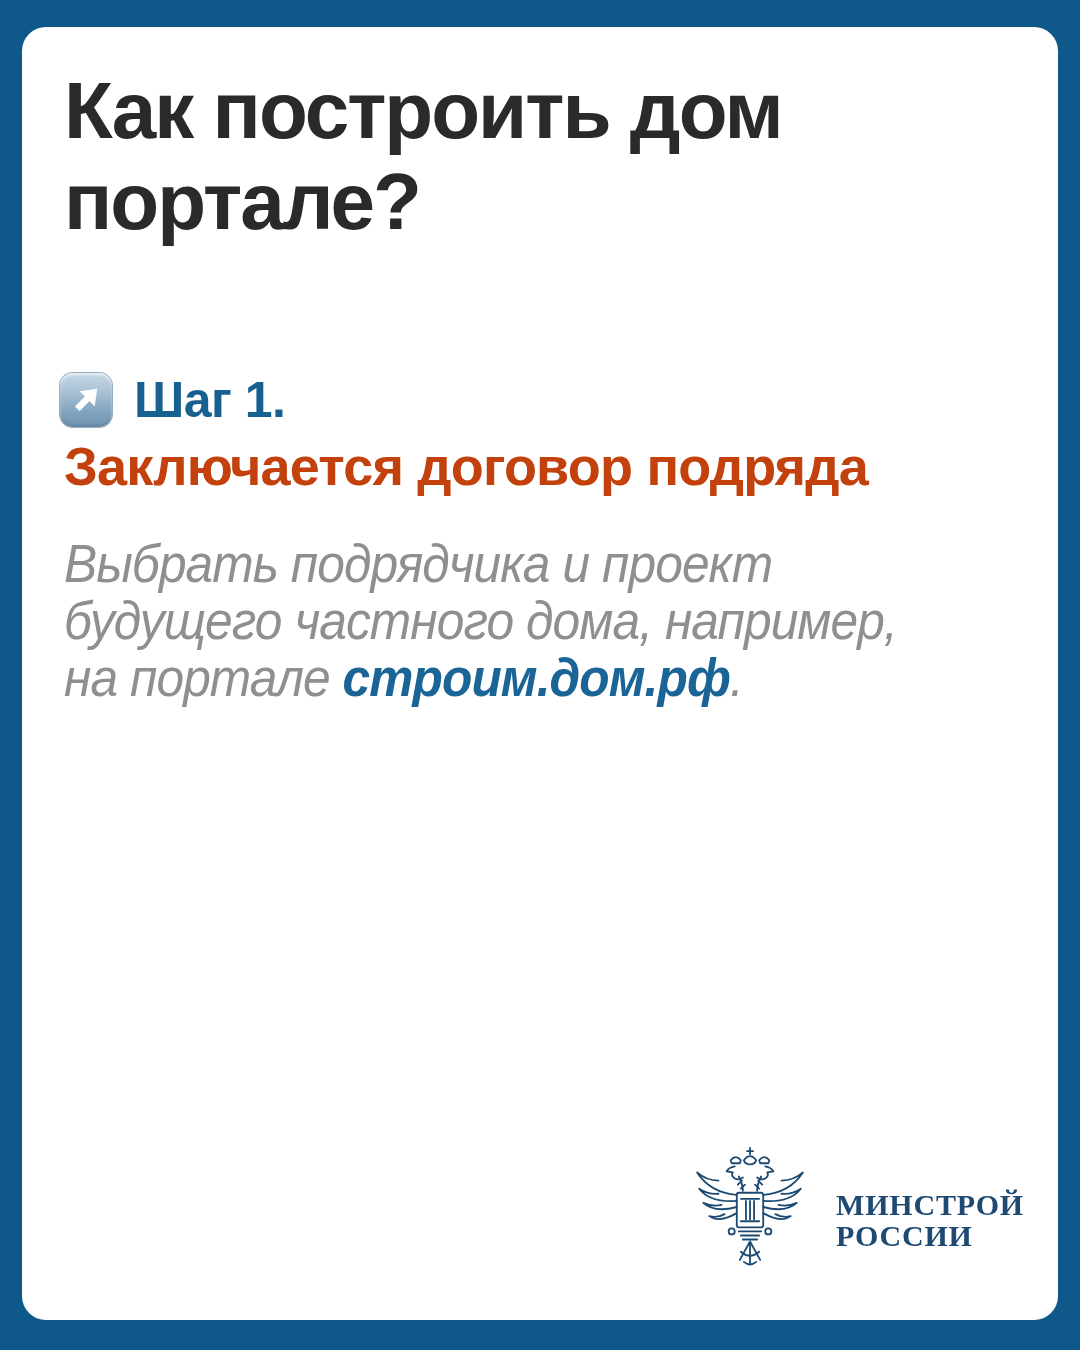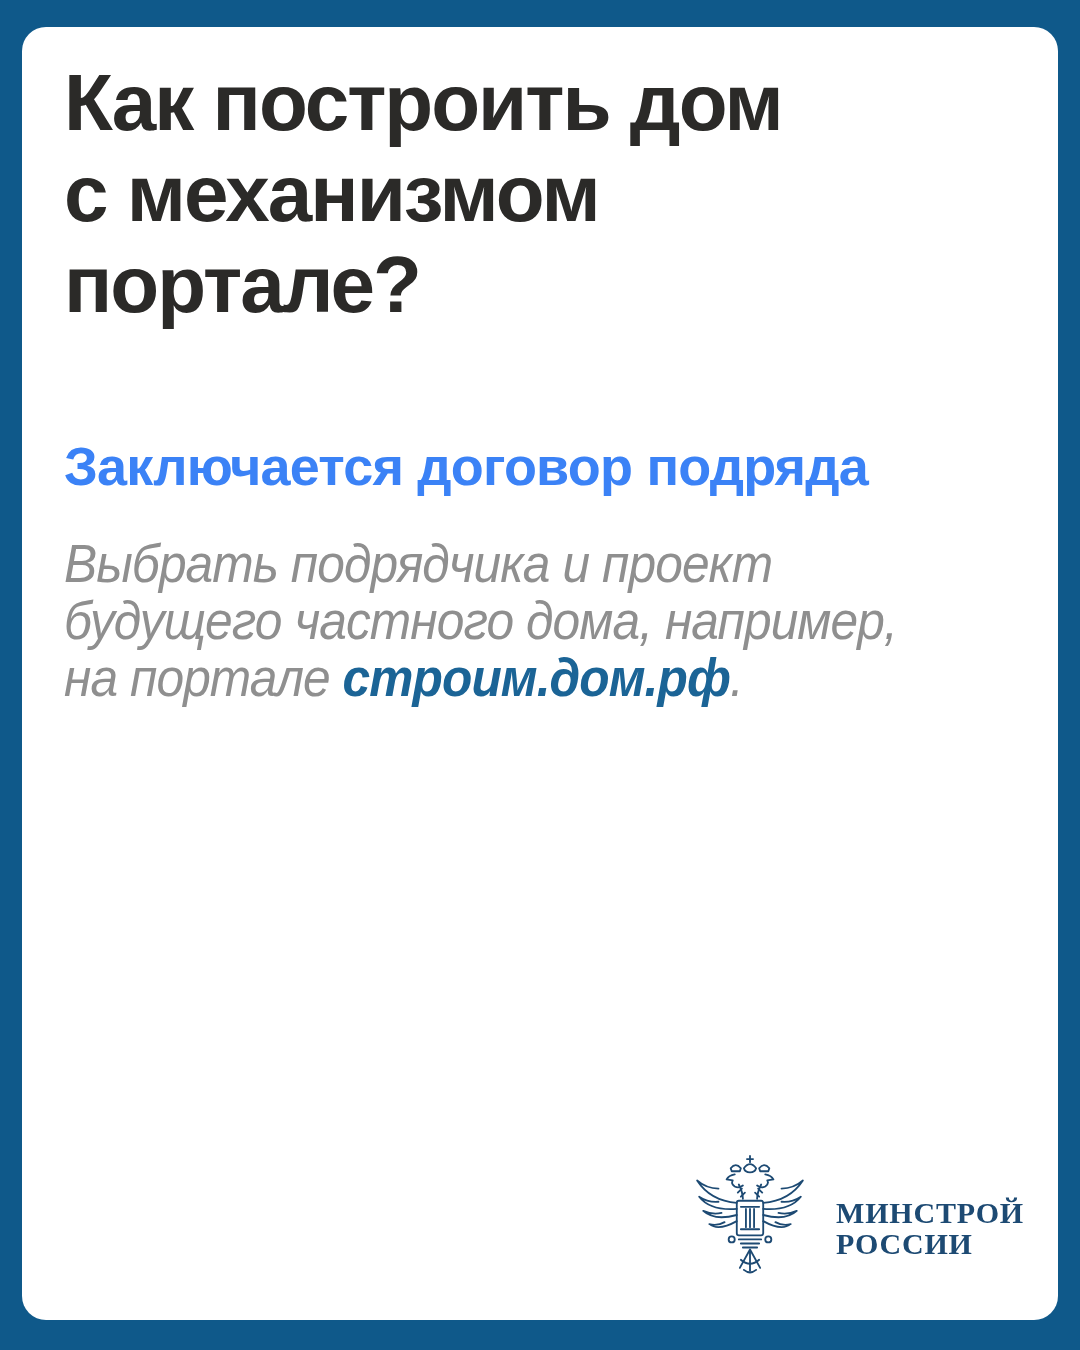--- a/index.html
+++ b/index.html
@@ -5,75 +5,85 @@
   html,body{margin:0;padding:0;background:#0F598A;}
   .poster{
     position:relative;width:1080px;height:1350px;background:#0F598A;
     font-family:"Liberation Sans",sans-serif;overflow:hidden;
   }
   .card{
     position:absolute;left:22px;top:27px;right:22px;bottom:30px;
     background:#FFFFFF;border-radius:24px;
   }
   .title{
-    position:absolute;left:42px;top:30px;
+    position:absolute;left:42px;top:38px;
     font-size:80px;line-height:91px;font-weight:bold;
     color:#2B2A28;letter-spacing:-2px;
   }
   .step-row{
     position:absolute;left:38px;top:346px;
     display:flex;align-items:center;gap:22px;height:54px;
   }
   .emoji-btn{
     width:52px;height:54px;border-radius:13px;position:relative;flex:0 0 auto;
     background:linear-gradient(180deg,#c6d8e6 0%,#a9c2d6 35%,#82a4bf 72%,#7195b2 100%);
     box-shadow:inset 0 2px 3px rgba(255,255,255,.65), inset 0 -2px 3px rgba(40,70,100,.25), 0 0 0 1px #97adc1;
   }
   .emoji-btn svg{position:absolute;left:4px;top:5px;}
   .step-label{
     font-size:50px;font-weight:bold;color:#176191;letter-spacing:-0.5px;white-space:nowrap;
   }
   .subhead{
     position:absolute;left:42px;top:408px;
     font-size:54px;line-height:62px;font-weight:bold;
-    color:#3b82f6;letter-spacing:-0.8px;white-space:nowrap;
+    color:#c2410c;letter-spacing:-0.8px;white-space:nowrap;
   }
   .para{
     position:absolute;left:42px;color:#8F8F8F;
     font-size:54px;line-height:57px;font-weight:normal;
   }
   .para.p1{top:508px;font-style:italic;}
   .para.p2{top:715px;}
   .bline{
     display:block;white-space:nowrap;letter-spacing:-1px;
     transform:scaleX(0.92);transform-origin:0 50%;
   }
   .portal-link{color:#1B6496;font-weight:bold;text-decoration:none;}
   .logo{
-    position:absolute;right:34px;bottom:44px;
+    position:absolute;right:34px;bottom:52px;
     display:flex;align-items:center;gap:30px;
   }
   .org-name{
     font-family:"Liberation Serif",serif;font-weight:bold;
     font-size:30px;line-height:31px;color:#1D4A73;letter-spacing:0.8px;
     margin-top:26px;white-space:nowrap;
   }
 </style>
 </head>
 <body>
 
 <div class="poster">
   <div class="card">
 
     <div class="title">
       <div>Как построить дом</div>
-      <div>с механизмом</div>
       <div>портале?</div>
     </div>
 
+    <div class="step-row">
+      <span class="emoji-btn">
+        <svg width="44" height="44" viewBox="0 0 100 100" aria-hidden="true">
+          <g transform="rotate(45 50 50)" fill="#ffffff">
+            <rect x="42.5" y="40" width="15" height="38" rx="2"></rect>
+            <polygon points="26,46 74,46 50,14"></polygon>
+          </g>
+        </svg>
+      </span>
+      <span class="step-label">Шаг 1.</span>
+    </div>
 
     <div class="subhead">Заключается договор подряда</div>
 
     <div class="para p1">
       <span class="bline">Выбрать подрядчика и проект</span>
       <span class="bline">будущего частного дома, например,</span>
       <span class="bline"><span>на портале </span><a href="#" class="portal-link">строим.дом.рф</a><span>.</span></span>
     </div>
 
 

